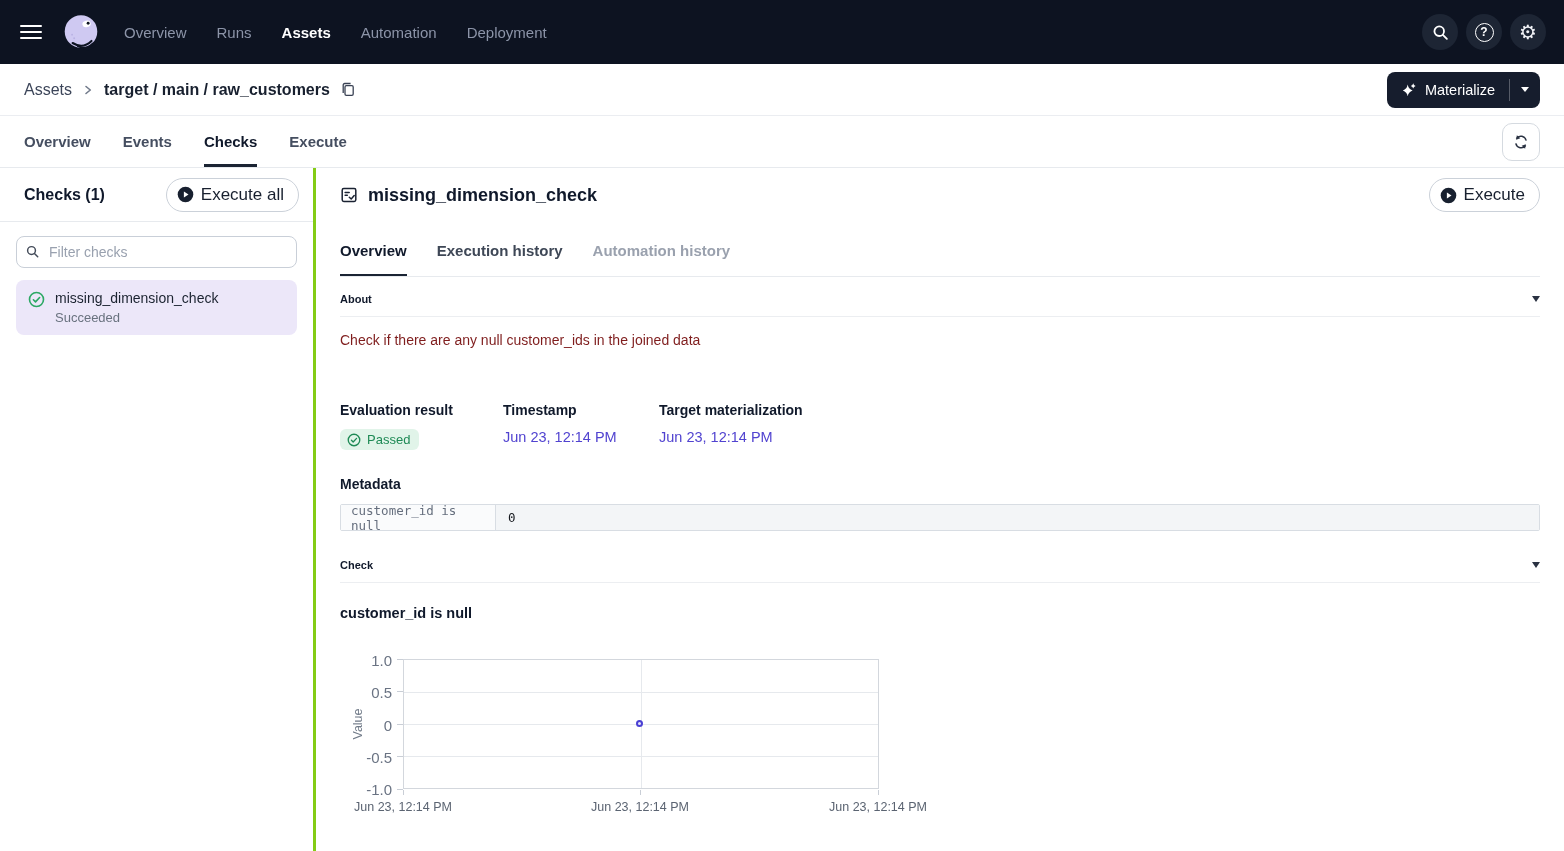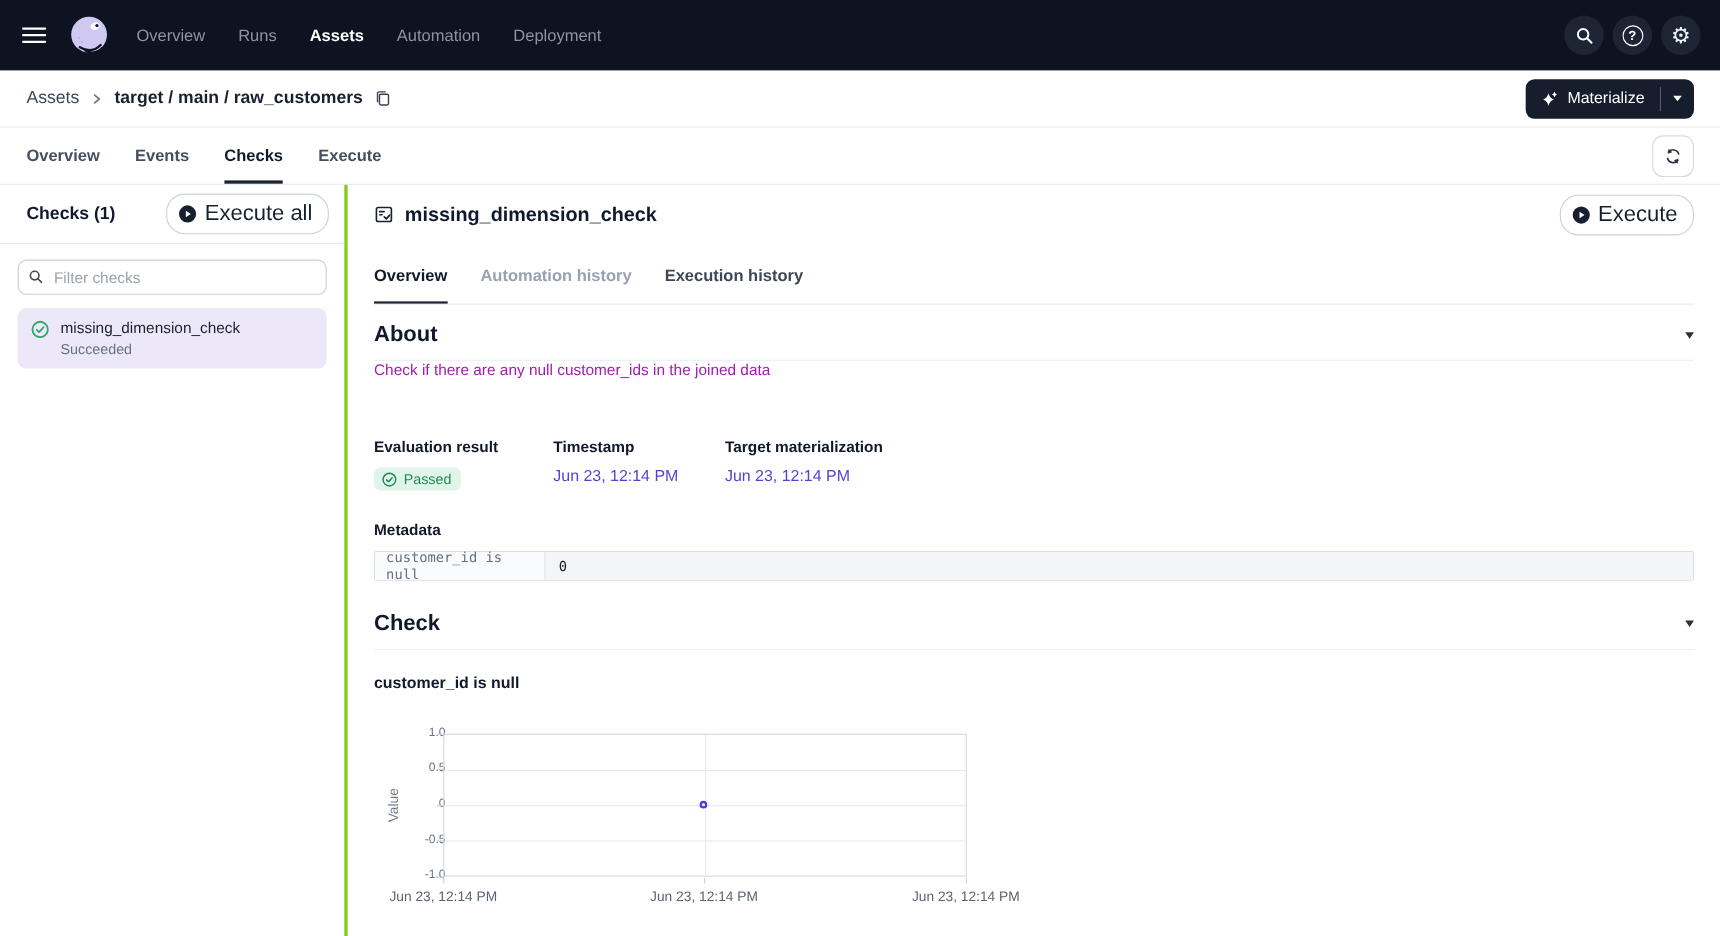--- a/index.html
+++ b/index.html
@@ -38,21 +38,21 @@
   .atab { display:flex; align-items:center; margin-right:32px; font-size:15px; font-weight:600; color:#454E60; cursor:pointer; border-bottom:3px solid transparent; padding-top:2px; }
   .atab.active { color:#10192B; border-bottom-color:#1B2433; }
   .tabsbar-spacer { flex:1; }
   .refreshbtn { align-self:center; width:38px; height:38px; border:1px solid #D5DAE0; border-radius:10px; background:#fff; display:flex; align-items:center; justify-content:center; cursor:pointer; }
 
   
   .content { display:flex; height:683px; }
   .leftpanel { width:316px; border-right:3px solid #84cc16; display:flex; flex-direction:column; }
   .left-head { height:54px; display:flex; align-items:center; justify-content:space-between; padding:0 14px 0 24px; border-bottom:1px solid #E7EAEE; }
   .left-title { font-size:16px; font-weight:700; color:#10192B; }
-  .pillbtn { display:flex; align-items:center; gap:7px; border:1px solid #CBD1D9; background:#fff; border-radius:17px; padding:6px 14px 6px 10px; font-size:20px; color:#18202F; cursor:pointer; white-space:nowrap; }
+  .pillbtn { display:flex; align-items:center; gap:7px; border:1px solid #CBD1D9; background:#fff; border-radius:17px; padding:6px 14px 6px 10px; font-size:17px; color:#18202F; cursor:pointer; white-space:nowrap; }
   .filterwrap { margin:14px 16px 10px; position:relative; }
   .filterwrap svg { position:absolute; left:10px; top:9px; }
   .filterinput { width:100%; height:32px; border:1px solid #C9CFD8; border-radius:8px; padding:0 10px 0 32px; font-size:14px; color:#18202F; font-family:"Liberation Sans", sans-serif; outline:none; }
   .filterinput::placeholder { color:#99A1AF; }
   .checklist { padding:2px 16px; }
   .checkitem { background:#ECE7F9; border-radius:8px; padding:10px 12px; display:flex; gap:10px; cursor:pointer; }
   .checkitem .txt { display:flex; flex-direction:column; }
   .checkitem .name { font-size:14px; font-weight:500; color:#1B2330; }
   .checkitem .status { font-size:13px; color:#69727F; margin-top:4px; }
 
@@ -62,42 +62,42 @@
   .main-head-spacer { flex:1; }
 
   .tabs2 { display:flex; align-items:stretch; height:55px; border-bottom:1px solid #E7EAEE; }
   .tab2 { display:flex; align-items:center; margin-right:30px; font-size:15px; font-weight:600; color:#3E4756; border-bottom:2.5px solid transparent; cursor:pointer; padding-top:4px; }
   .tab2.active { color:#10192B; border-bottom-color:#1B2433; }
   .tab2.disabled { color:#9AA1AE; }
 
   .section-head { display:flex; align-items:center; justify-content:space-between; margin-top:16px; padding-bottom:11px; border-bottom:1px solid #ECEEF1; }
   .section-head.mt26 { margin-top:26px; }
   .section-head.mt28 { margin-top:28px; }
-  .section-title { font-size:20px; font-weight:700; color:#10192B; }
+  .section-title { font-size:11px; font-weight:700; color:#10192B; }
   .caret-down-dark { width:0; height:0; border-left:4.5px solid transparent; border-right:4.5px solid transparent; border-top:6px solid #2A3242; cursor:pointer; }
 
-  .about-text { font-size:14px; color:#a21caf; }
+  .about-text { margin-top:15px; font-size:14px; color:#7f1d1d; }
 
   .exec-grid { display:grid; grid-template-columns:163px 156px auto; margin-top:17px; }
   .exec-grid .hdr { font-size:14px; font-weight:700; color:#10192B;margin-top:37px; }
   .exec-grid .val { margin-top:11px; font-size:14.5px; }
   .badge { display:inline-flex; align-items:center; gap:6px; background:#E1F4E9; border-radius:6px; padding:3px 9px 3px 7px; font-size:13px; color:#1E8A55; }
   .linkval { color:#5143D0; cursor:pointer; }
 
   .meta-heading { margin-top:26px; font-size:14px; font-weight:700; color:#10192B; }
   .metatable { margin-top:12px; display:flex; border:1px solid #D8DDE3; border-radius:2px; height:27px; font-family:"DejaVu Sans Mono", monospace; font-size:12.5px; }
   .metakey { width:155px; background:#FAFBFC; color:#666F7E; display:flex; align-items:center; padding:0 10px; border-right:1px solid #D8DDE3; }
   .metaval { flex:1; background:#F3F5F7; color:#15181E; display:flex; align-items:center; padding:0 12px; }
 
   .plot-title { margin-top:22px; font-size:14.5px; font-weight:700; color:#10192B; }
 
   
   .chart { position:relative; margin-top:22px; height:170px; }
   .ylab { position:absolute; left:2px; top:74px; font-size:12.5px; color:#707A88; transform:rotate(-90deg); transform-origin:center; }
-  .ytick { position:absolute; left:13px; width:52px; text-align:right; font-size:11px; color:#6A7383; }
+  .ytick { position:absolute; left:0; width:52px; text-align:right; font-size:15px; color:#6A7383; }
   .ytickdash { position:absolute; left:57px; width:6px; height:1px; background:#C9CED6; }
   .plotarea { position:absolute; left:63px; top:16px; width:476px; height:130px; border:1px solid #D3D7DD; }
   .hgrid { position:absolute; left:0; right:0; height:1px; background:#E6E9ED; }
   .vgrid { position:absolute; top:0; bottom:0; width:1px; background:#E6E9ED; left:237px; }
   .point { position:absolute; width:7px; height:7px; border:2px solid #4A40D4; background:#E3E2F9; border-radius:50%; left:232px; top:60px; }
   .xtickdash { position:absolute; top:147px; width:1px; height:5px; background:#C9CED6; }
   .xtick { position:absolute; top:157px; width:130px; text-align:center; font-size:12.5px; color:#5B6472; }
 </style>
 </head>
 <body>
@@ -238,22 +238,22 @@
         <svg width="17" height="17" viewBox="0 0 17 17">
           <circle cx="8.5" cy="8.5" r="7.8" fill="#18202F"></circle>
           <path d="M6.9 5.6 L11.5 8.5 L6.9 11.4 Z" fill="#fff"></path>
         </svg>
         <span>Execute</span>
       </button>
     </div>
 
     <div class="tabs2">
       <div class="tab2 active">Overview</div>
+      <div class="tab2">Execution history</div>
       <div class="tab2 disabled">Automation history</div>
-      <div class="tab2">Execution history</div>
     </div>
 
     <div class="section-head">
       <span class="section-title">About</span>
       <span class="caret-down-dark"></span>
     </div>
     <div class="about-text">Check if there are any null customer_ids in the joined data</div>
 
     <div class="exec-grid">
       <div class="hdr">Evaluation result</div>

